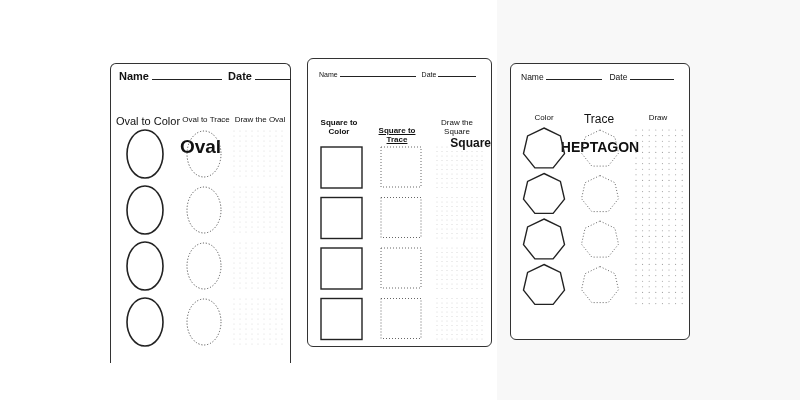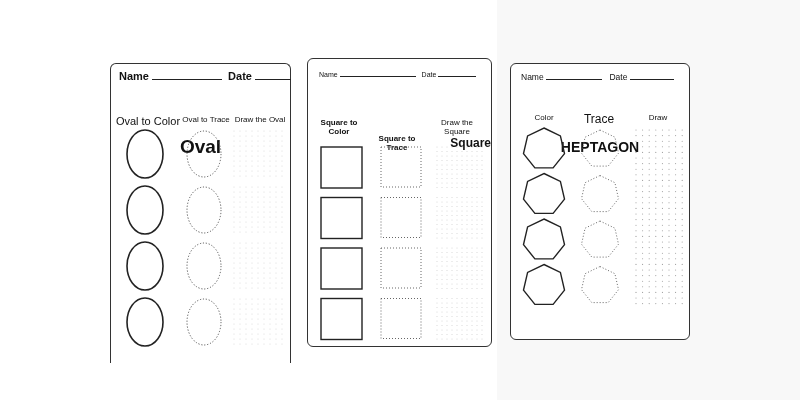--- a/index.html
+++ b/index.html
@@ -420,21 +420,21 @@
 
 <div class="sheet sheet-square">
   <div class="hdr" style="left:11px;top:12px;font-size:7px;font-weight:normal;">
     <span>Name</span>
     <span class="line" style="width:76px;"></span>
     <span style="margin-left:4px;">Date</span>
     <span class="line" style="width:38px;"></span>
   </div>
   <div class="title" style="top:29px;font-size:12px;text-align:right;">Square</div>
   <div class="col" style="left:6px;width:50px;top:59px;font-size:8px;font-weight:bold;">Square to Color</div>
-  <div class="col" style="left:64px;width:50px;top:75px;font-size:8px;font-weight:bold;">Square to Trace</div>
+  <div class="col" style="left:64px;width:50px;top:67px;font-size:8px;font-weight:bold;text-decoration:underline;">Square to Trace</div>
   <div class="col" style="left:124px;width:50px;top:59px;font-size:8px;font-weight:normal;">Draw the Square</div>
   <svg id="square-svg" width="185" height="289">
       <rect x="13" y="88" width="41" height="41" fill="none" stroke="#222222" stroke-width="1.4"></rect>
       <rect x="73" y="88" width="40" height="40" fill="none" stroke="#555555" stroke-width="0.9" stroke-dasharray="1 2"></rect>
       <g>
         <circle cx="129" cy="88" r="0.5" fill="#cccccc"></circle>
         <circle cx="134" cy="88" r="0.5" fill="#cccccc"></circle>
         <circle cx="139" cy="88" r="0.5" fill="#cccccc"></circle>
         <circle cx="144" cy="88" r="0.5" fill="#cccccc"></circle>
         <circle cx="149" cy="88" r="0.5" fill="#cccccc"></circle>

